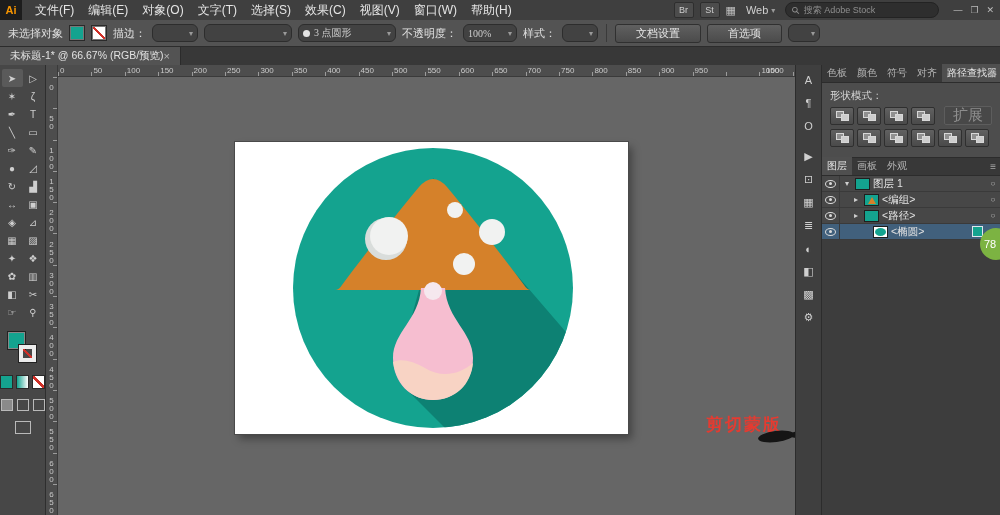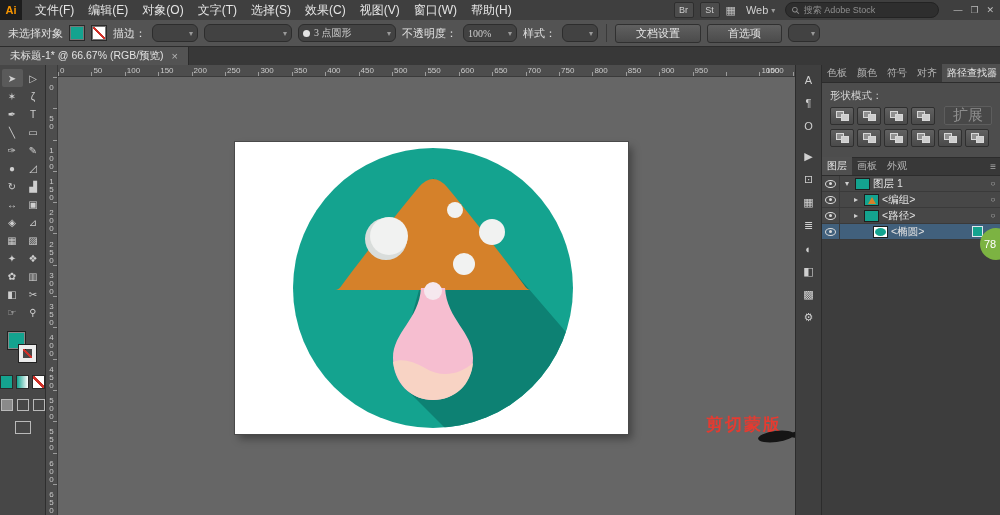--- a/index.html
+++ b/index.html
@@ -38,21 +38,21 @@
   .combo::after{content:"▾";font-size:8px;color:#9a9a9a;margin-left:auto;}
   .brush-dot{width:7px;height:7px;border-radius:50%;background:#e3e3e3;flex:none;}
   .cb-btn{height:17px;background:linear-gradient(#606060,#4b4b4b);border:1px solid #303030;
           border-radius:3px;color:#e6e6e6;font-size:11px;display:flex;align-items:center;padding:0 20px;}
   .cb-sep{width:1px;height:18px;background:#3a3a3a;margin:0 2px;}
 
   
   .tabbar{position:absolute;left:0;top:47px;width:1000px;height:18px;background:#383838;
           border-bottom:1px solid #2b2b2b;display:flex;align-items:flex-end;}
   .doctab{height:18px;background:#535353;border-right:1px solid #2b2b2b;display:flex;align-items:center;
-          gap:8px;padding:0 10px;font-size:10.5px;color:#e2e2e2;}
+          padding:0 10px;font-size:10.5px;color:#e2e2e2;}
   .doctab-close{color:#b5b5b5;font-size:11px;}
 
   
   .toolbar{position:absolute;left:0;top:65px;width:46px;height:450px;background:#474747;
            border-right:1px solid #2e2e2e;box-sizing:border-box;}
   .tool-grid{display:grid;grid-template-columns:repeat(2,21px);justify-content:center;margin-top:4px;}
   .tool{height:18px;display:flex;align-items:center;justify-content:center;color:#cfcfcf;
         font-size:10px;cursor:default;}
   .tool:first-child{background:#5a5a5a;border-radius:2px;}
   .swatch-area{position:relative;height:44px;margin-top:8px;}

